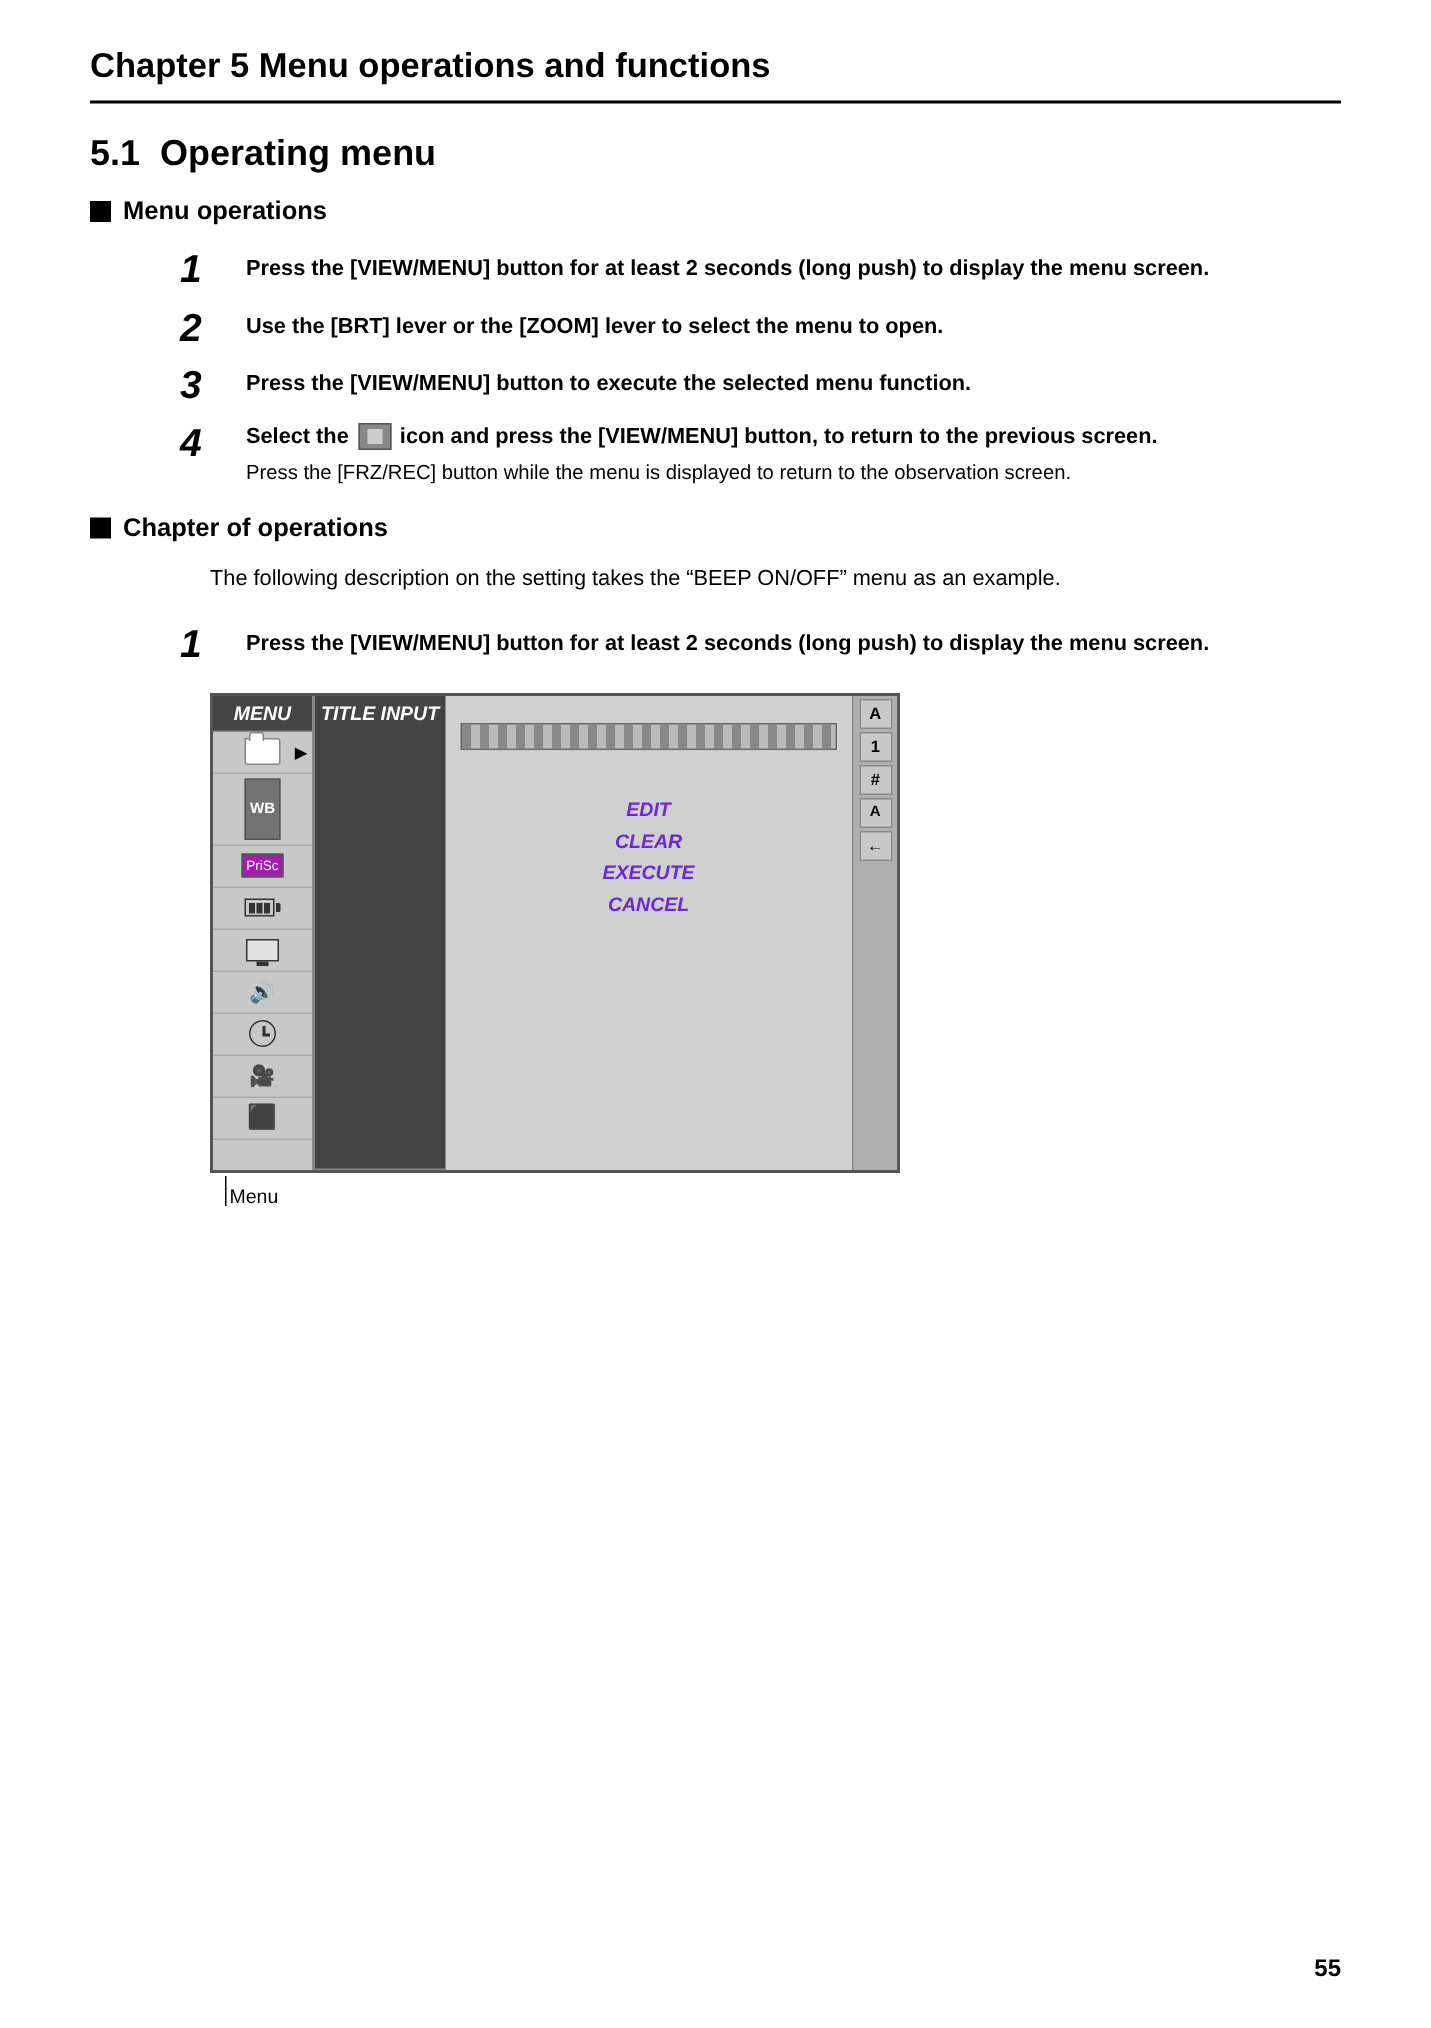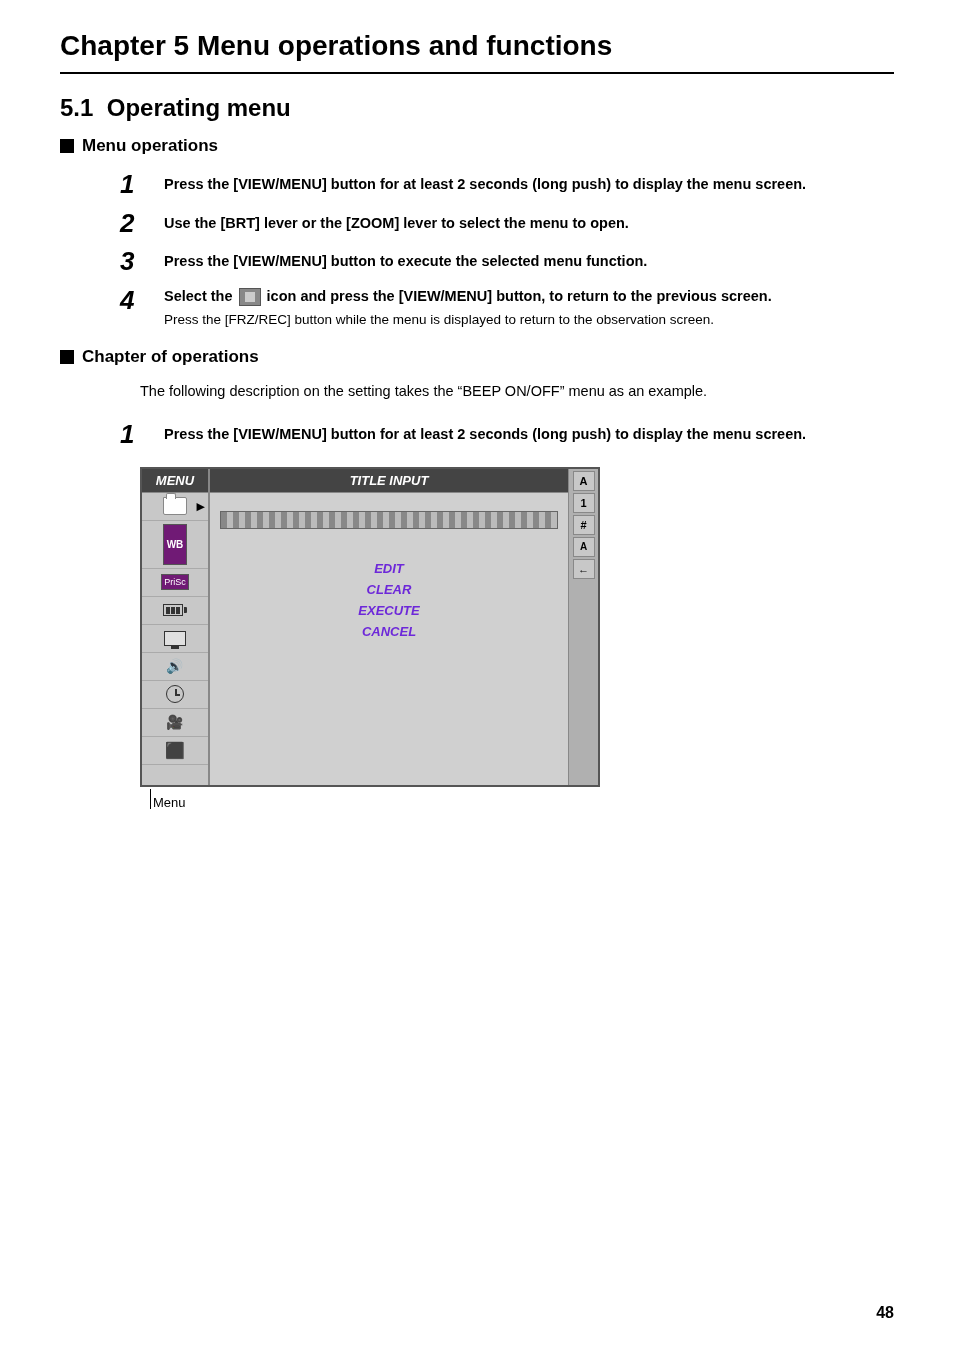--- a/index.html
+++ b/index.html
@@ -12,21 +12,21 @@
       color: #000;
       position: relative;
     }
 
     .page-container {
       padding: 30px 60px 60px 60px;
     }
 
     
     .chapter-title {
-      font-size: 28px;
+      font-size: 23px;
       font-weight: bold;
       border-bottom: 2px solid #000;
       padding-bottom: 10px;
       margin-bottom: 20px;
     }
 
     
     .intro-text {
       margin-left: 80px;
       margin-bottom: 24px;
@@ -194,30 +194,30 @@
       left: 2px;
       width: 8px;
       height: 5px;
       background: #fff;
       border: 1px solid #888;
       border-bottom: none;
       border-radius: 2px 2px 0 0;
     }
 
     .icon-wb {
-      background: #701a75;
+      background: #737373;
       color: #fff;
       font-size: 10px;
       font-weight: bold;
       padding: 14px 3px;
       border: 1px solid #555;
     }
 
     .icon-prisc {
-      background: #701a75;
+      background: #a21caf;
       color: #fff;
       font-size: 9px;
       padding: 2px 2px;
       border: 1px solid #555;
       text-align: right;
     }
 
     .icon-battery {
       display: flex;
       align-items: center;
@@ -382,21 +382,21 @@
 
     
     .menu-body {
       display: flex;
       flex: 1;
     }
 
     .menu-center {
       flex: 1;
       display: flex;
-      flex-direction: column;
+      flex-direction: row;
     }
   </style>
 </head>
 <body>
 
 <div class="page-container">
 
   <h1 class="chapter-title">Chapter 5   Menu operations and functions</h1>
 
 
@@ -545,15 +545,15 @@
         </div>
       </div>
 
       <div style="display:flex;align-items:center;gap:0;margin-top:2px;margin-left:10px">
         <div style="width:1px;height:20px;background:#000;margin-right:2px"></div>
         <span class="menu-label">Menu</span>
       </div>
     </div>
   </div>
 
-  <div class="page-number">48</div>
+  <div class="page-number">55</div>
 
 </div>
 
 </body></html>

